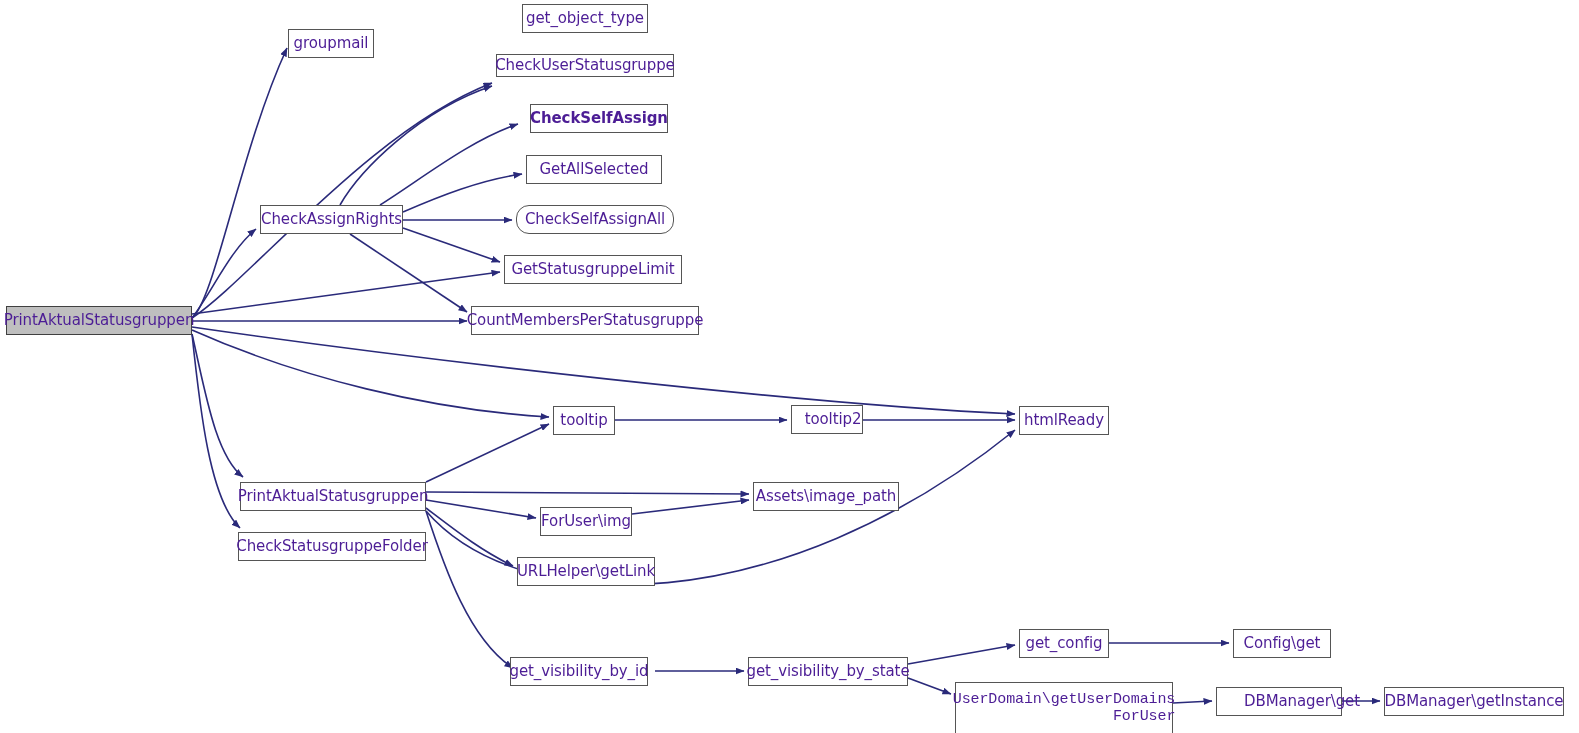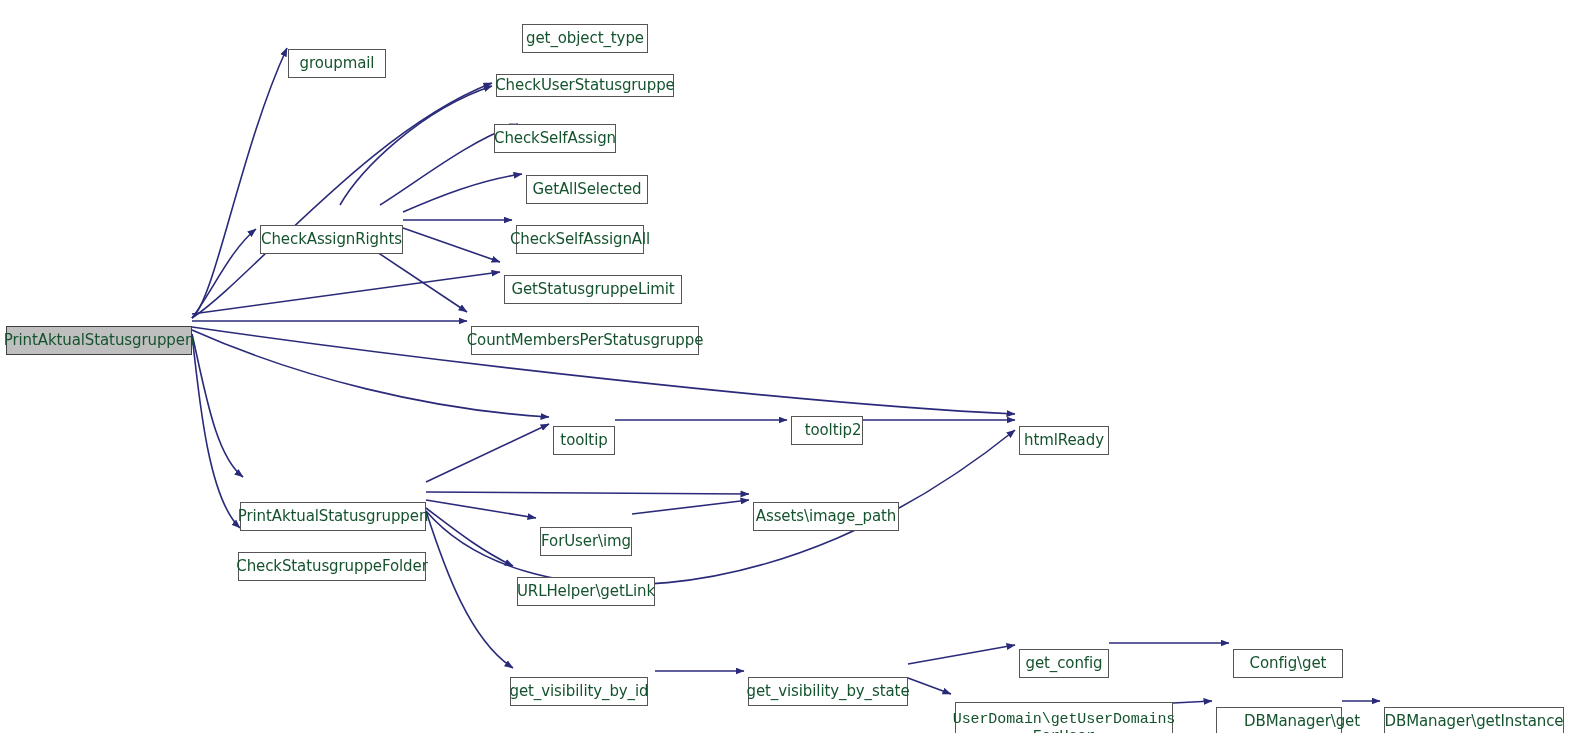--- a/index.html
+++ b/index.html
@@ -25,28 +25,27 @@
     height: 733px;
   }
   .node {
     position: absolute;
     box-sizing: border-box;
     border: 1.4px solid #555555;
     background: #ffffff;
     display: flex;
     align-items: center;
     justify-content: center;
-    text-align: center;
-    color: #14532d;
+    text-align: right;
+    color: #4c1d95;
     font-size: 15px;
     line-height: 1.12;
     white-space: pre-line;
     letter-spacing: -0.1px;
     z-index: 2;
-    margin-top: 20px;
   }
   .node.root {
     background: #bfbfbf;
     border-color: #404040;
   }
   .node-label {
     display: block;
     padding: 0 5px;
   }
 </style>
@@ -90,39 +89,39 @@
         <path d="M 908,664 L 1015,645" fill="none" stroke="#2a2a7a" stroke-width="1.6" marker-end="url(#arrowhead)"></path>
         <path d="M 908,678 L 951,694" fill="none" stroke="#2a2a7a" stroke-width="1.6" marker-end="url(#arrowhead)"></path>
         <path d="M 1109,643 L 1229,643" fill="none" stroke="#2a2a7a" stroke-width="1.6" marker-end="url(#arrowhead)"></path>
         <path d="M 1173,703 L 1212,701" fill="none" stroke="#2a2a7a" stroke-width="1.6" marker-end="url(#arrowhead)"></path>
         <path d="M 1342,701 L 1380,701" fill="none" stroke="#2a2a7a" stroke-width="1.6" marker-end="url(#arrowhead)"></path>
       </g>
   </svg>
 
   <div id="nodes-group">
       <div class="node root" style="left: 6px; top: 306px; width: 186px; height: 29px;"><span class="node-label">PrintAktualStatusgruppen</span></div>
-      <div class="node" style="left: 288px; top: 29px; width: 98px; height: 29px;"><span class="node-label">groupmail</span></div>
+      <div class="node" style="left: 288px; top: 29px; width: 86px; height: 29px;"><span class="node-label">groupmail</span></div>
       <div class="node" style="left: 522px; top: 4px; width: 126px; height: 29px;"><span class="node-label">get_object_type</span></div>
       <div class="node" style="left: 496px; top: 54px; width: 178px; height: 23px;"><span class="node-label">CheckUserStatusgruppe</span></div>
-      <div class="node" style="left: 494px; top: 104px; width: 122px; height: 29px;"><span class="node-label">CheckSelfAssign</span></div>
-      <div class="node" style="left: 526px; top: 155px; width: 122px; height: 29px;"><span class="node-label">GetAllSelected</span></div>
+      <div class="node" style="left: 530px; top: 104px; width: 138px; height: 29px; font-weight: bold;"><span class="node-label">CheckSelfAssign</span></div>
+      <div class="node" style="left: 526px; top: 155px; width: 136px; height: 29px;"><span class="node-label">GetAllSelected</span></div>
       <div class="node" style="left: 260px; top: 205px; width: 143px; height: 29px;"><span class="node-label">CheckAssignRights</span></div>
-      <div class="node" style="left: 516px; top: 205px; width: 128px; height: 29px;"><span class="node-label">CheckSelfAssignAll</span></div>
+      <div class="node" style="left: 516px; top: 205px; width: 158px; height: 29px; border-radius: 13px;"><span class="node-label">CheckSelfAssignAll</span></div>
       <div class="node" style="left: 504px; top: 255px; width: 178px; height: 29px;"><span class="node-label">GetStatusgruppeLimit</span></div>
       <div class="node" style="left: 471px; top: 306px; width: 228px; height: 29px;"><span class="node-label">CountMembersPerStatusgruppe</span></div>
       <div class="node" style="left: 553px; top: 406px; width: 62px; height: 29px;"><span class="node-label">tooltip</span></div>
-      <div class="node" style="left: 791px; top: 396px; width: 72px; height: 29px; padding-left: 12px;"><span class="node-label">tooltip2</span></div>
+      <div class="node" style="left: 791px; top: 405px; width: 72px; height: 29px; padding-left: 12px;"><span class="node-label">tooltip2</span></div>
       <div class="node" style="left: 1019px; top: 406px; width: 90px; height: 29px;"><span class="node-label">htmlReady</span></div>
       <div class="node" style="left: 240px; top: 482px; width: 186px; height: 29px;"><span class="node-label">PrintAktualStatusgruppen</span></div>
       <div class="node" style="left: 753px; top: 482px; width: 146px; height: 29px;"><span class="node-label">Assets\image_path</span></div>
       <div class="node" style="left: 540px; top: 507px; width: 92px; height: 29px;"><span class="node-label">ForUser\img</span></div>
       <div class="node" style="left: 238px; top: 532px; width: 188px; height: 29px;"><span class="node-label">CheckStatusgruppeFolder</span></div>
       <div class="node" style="left: 517px; top: 557px; width: 138px; height: 29px;"><span class="node-label">URLHelper\getLink</span></div>
       <div class="node" style="left: 1019px; top: 629px; width: 90px; height: 29px;"><span class="node-label">get_config</span></div>
-      <div class="node" style="left: 1233px; top: 629px; width: 110px; height: 29px;"><span class="node-label">Config\get</span></div>
+      <div class="node" style="left: 1233px; top: 629px; width: 98px; height: 29px;"><span class="node-label">Config\get</span></div>
       <div class="node" style="left: 510px; top: 657px; width: 138px; height: 29px;"><span class="node-label">get_visibility_by_id</span></div>
       <div class="node" style="left: 748px; top: 657px; width: 160px; height: 29px;"><span class="node-label">get_visibility_by_state</span></div>
       <div class="node" style="left: 955px; top: 682px; width: 218px; height: 54px; font-family: Liberation Mono, monospace;"><span class="node-label">UserDomain\getUserDomains
 ForUser</span></div>
       <div class="node" style="left: 1216px; top: 687px; width: 126px; height: 29px; padding-left: 46px;"><span class="node-label">DBManager\get</span></div>
       <div class="node" style="left: 1384px; top: 687px; width: 180px; height: 29px;"><span class="node-label">DBManager\getInstance</span></div>
     </div>
 
 </div>
 

